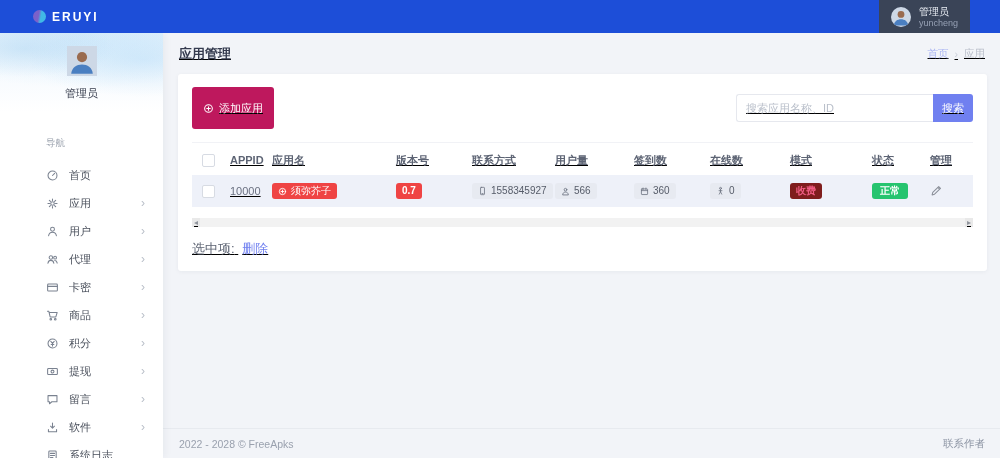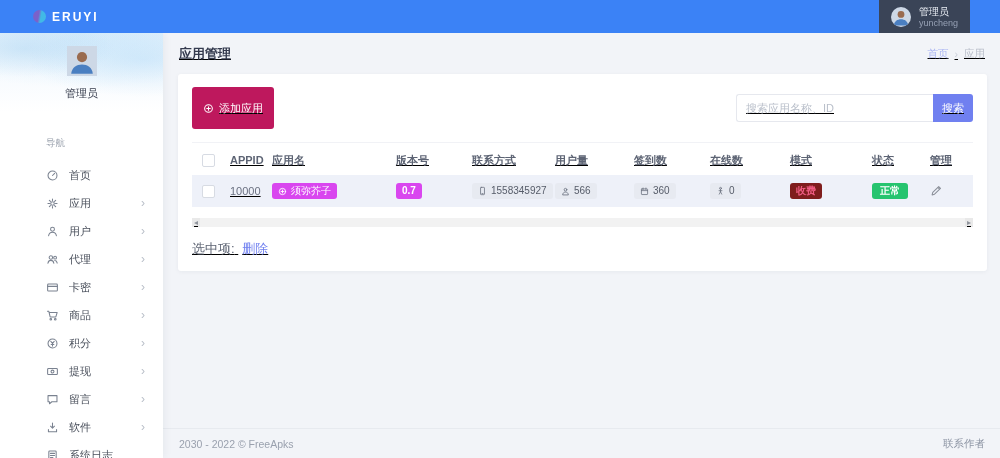--- a/index.html
+++ b/index.html
@@ -1,20 +1,20 @@
 <!DOCTYPE html>
 <html><head>
 <meta charset="utf-8">
 <style>
   * { margin:0; padding:0; box-sizing:border-box; }
   body { font-family:"Liberation Sans", sans-serif; }
   .frame { position:relative; width:1000px; height:458px; background:#f2f4f8; overflow:hidden; }
 
   
-  .topbar { position:absolute; top:0; left:0; right:0; height:33px; background:#3b82f6;
+  .topbar { position:absolute; top:0; left:0; right:0; height:33px; background:#1d4ed8;
             display:flex; align-items:center; justify-content:space-between; z-index:6; }
   .brand { display:flex; align-items:center; gap:6px; padding-left:33px; cursor:pointer; }
   .brand-dot { width:13px; height:13px; border-radius:50%;
                background:linear-gradient(100deg,#7b61c9 42%,#41b9e6 60%); }
   .brand-text { color:#fff; font-weight:bold; font-size:12px; letter-spacing:2px; }
   .topbar-user { height:33px; background:#3a4457; display:flex; align-items:center; gap:8px;
                  padding:0 12px; margin-right:30px; cursor:pointer; }
   .avatar-sm { width:20px; height:20px; border-radius:50%; overflow:hidden; flex:0 0 auto; }
   .tu-name { color:#e9edf4; font-size:10px; line-height:12px; }
   .tu-handle { color:#96a0b4; font-size:9px; line-height:10px; }
@@ -68,21 +68,21 @@
   td { height:32px; padding-left:10px; color:#6a7080; }
   .col-check { width:28px; } .col-appid { width:42px; } .col-name { width:124px; }
   .col-version { width:76px; } .col-contact { width:83px; } .col-users { width:79px; }
   .col-checkins { width:76px; } .col-online { width:80px; } .col-mode { width:82px; }
   .col-status { width:58px; } .col-manage { width:53px; }
   .data-row td { background:#eef1f9; }
   .checkbox { display:inline-block; width:13px; height:13px; border:1px solid #d7dbe3;
               border-radius:2px; background:#fff; vertical-align:middle; cursor:pointer; }
   .badge { display:inline-flex; align-items:center; gap:4px; border-radius:3px;
            padding:3px 6px; font-size:10px; line-height:1; white-space:nowrap; }
-  .badge-purple { background:#d946ef; color:#fff;align-items:flex-end; }
+  .badge-purple { background:#ef4444; color:#fff;align-items:flex-end; }
   .badge-gray { background:#e7eaf1; color:#565c69; }
   .badge-pink { background:#7f1d1d; color:#ef5c82; }
   .badge-green { background:#26c46f; color:#fff; padding:3px 8px; }
   .b-bold { font-weight:bold; }
   .edit-btn { cursor:pointer; display:inline-block; }
 
   .scroll-strip { margin-top:11px; height:9px; background:#f2f2f2; display:flex;
                   justify-content:space-between; align-items:center; }
   .scroll-arrow { font-size:8px; color:#8f949c; line-height:9px; padding:0 2px; cursor:pointer;
                   background:#e9e9e9; height:9px; display:flex; align-items:center; }
@@ -353,18 +353,18 @@
         <span class="scroll-arrow">▸</span>
       </div>
 
       <div class="selection-row">
         <span>选中项:</span>
         <span class="link-delete">删除</span>
       </div>
     </div>
 
     <div class="footer">
-      <span>2030 - 2022 © FreeApks</span>
+      <span>2022 - 2028 © FreeApks</span>
       <span class="footer-link">联系作者</span>
     </div>
   </div>
 
 </div>
 
 </body></html>

